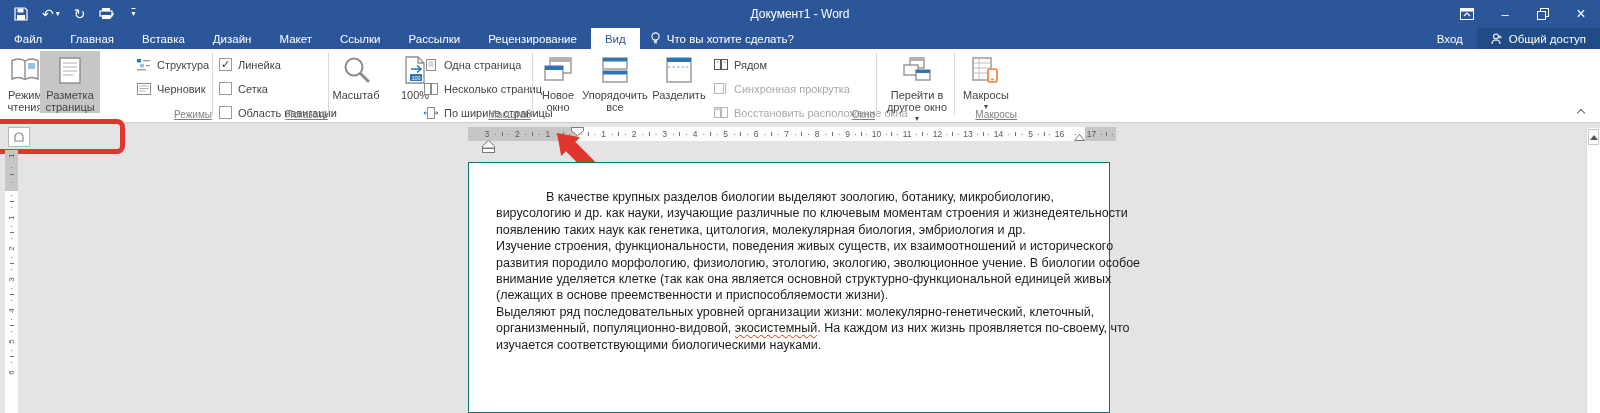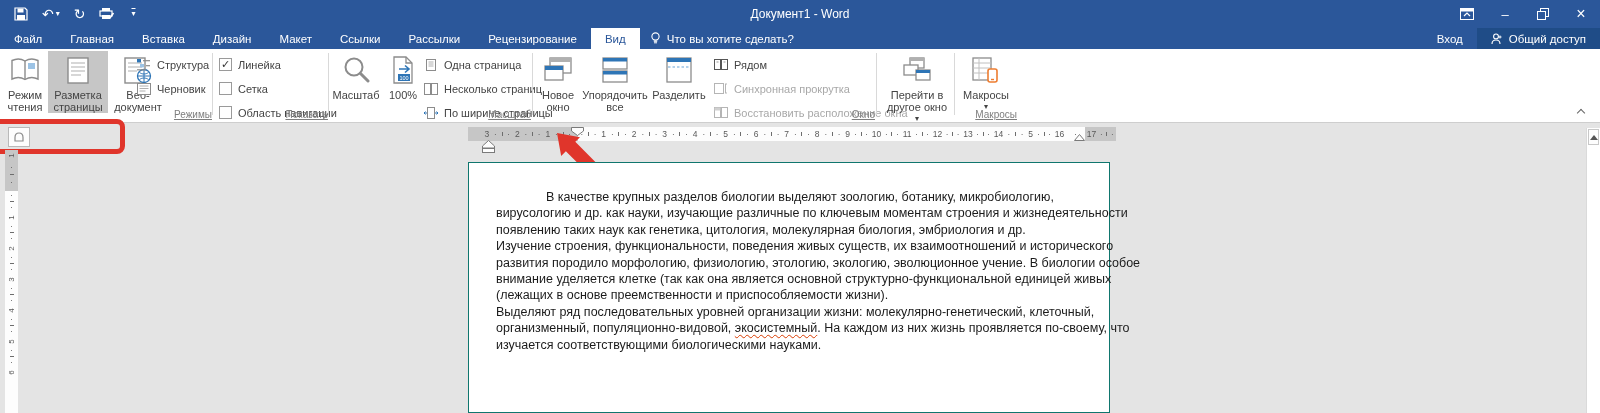--- a/index.html
+++ b/index.html
@@ -191,39 +191,28 @@
       <div class="bigbtn" style="left:4px; width:42px">
         <span class="bicon">
           <svg width="30" height="26" viewBox="0 0 30 26">
               <path d="M15 4C11 1.5 6 1.5 2 3.5V22c4-2 9-2 13 .5 4-2.5 9-2.5 13-.5V3.5C24 1.5 19 1.5 15 4z" fill="#fff" stroke="#8c8c8c" stroke-width="1.4"></path>
               <path d="M15 4v18.5" stroke="#8c8c8c" stroke-width="1.4"></path>
               <rect x="18" y="6" width="7" height="6" fill="#9cc3e5"></rect>
             </svg>
         </span>
         <span>Режим чтения</span>
       </div>
-      <div class="bigbtn selected" style="left:48px; width:60px">
+      <div class="bigbtn selected" style="left:40px; width:60px">
         <span class="bicon">
           <svg width="22" height="27" viewBox="0 0 22 27">
               <rect x="1" y="1" width="20" height="25" fill="#fff" stroke="#8c8c8c" stroke-width="1.4"></rect>
               <path d="M4 6h14M4 10h14M4 14h14M4 18h10" stroke="#b0b0b0" stroke-width="1.2"></path>
             </svg>
         </span>
         <span>Разметка страницы</span>
-      </div>
-      <div class="bigbtn" style="left:110px; width:56px">
-        <span class="bicon">
-          <svg width="28" height="27" viewBox="0 0 28 27">
-              <rect x="1" y="1" width="20" height="25" fill="#fff" stroke="#8c8c8c" stroke-width="1.4"></rect>
-              <path d="M4 6h14M4 10h14M4 14h9" stroke="#b0b0b0" stroke-width="1.2"></path>
-              <circle cx="20" cy="19" r="6.5" fill="#fff" stroke="#2e75b6" stroke-width="1.3"></circle>
-              <path d="M13.5 19h13M20 12.5v13M15.5 15.5c2.8 2 6.2 2 9 0M15.5 22.5c2.8-2 6.2-2 9 0" fill="none" stroke="#2e75b6" stroke-width="1"></path>
-            </svg>
-        </span>
-        <span>Веб-документ</span>
       </div>
 
       <div class="smallcol" style="left:172px"></div>
       <div class="rgroup-label">Режимы</div>
     </div>
 
     <div class="smallcol" style="left:136px; top:6px">
       <div class="smallbtn">
         <span class="sicon">
           <svg width="14" height="12" viewBox="0 0 14 12">
@@ -272,21 +261,21 @@
     <div class="rgroup" style="left:329px; width:202px">
       <div class="bigbtn" style="left:4px; width:46px">
         <span class="bicon">
           <svg width="28" height="28" viewBox="0 0 28 28">
               <circle cx="12" cy="11" r="8.5" fill="none" stroke="#8c8c8c" stroke-width="2"></circle>
               <path d="M18.5 17.5L26 25" stroke="#8c8c8c" stroke-width="3" stroke-linecap="round"></path>
             </svg>
         </span>
         <span>Масштаб</span>
       </div>
-      <div class="bigbtn" style="left:56px; width:36px">
+      <div class="bigbtn" style="left:68px; width:36px">
         <span class="bicon">
           <svg width="24" height="28" viewBox="0 0 24 28">
               <path d="M3 1h12l6 6v20H3z" fill="#fff" stroke="#8c8c8c" stroke-width="1.3"></path>
               <path d="M15 1v6h6" fill="none" stroke="#8c8c8c" stroke-width="1.3"></path>
               <path d="M8 13h10M14 9.5l4 3.5-4 3.5" fill="none" stroke="#2e75b6" stroke-width="1.6"></path>
               <rect x="7" y="18" width="12" height="7" fill="#2e75b6"></rect>
               <text x="13" y="23.5" font-size="5.5" fill="#fff" text-anchor="middle">100</text>
             </svg>
         </span>
         <span>100%</span>

